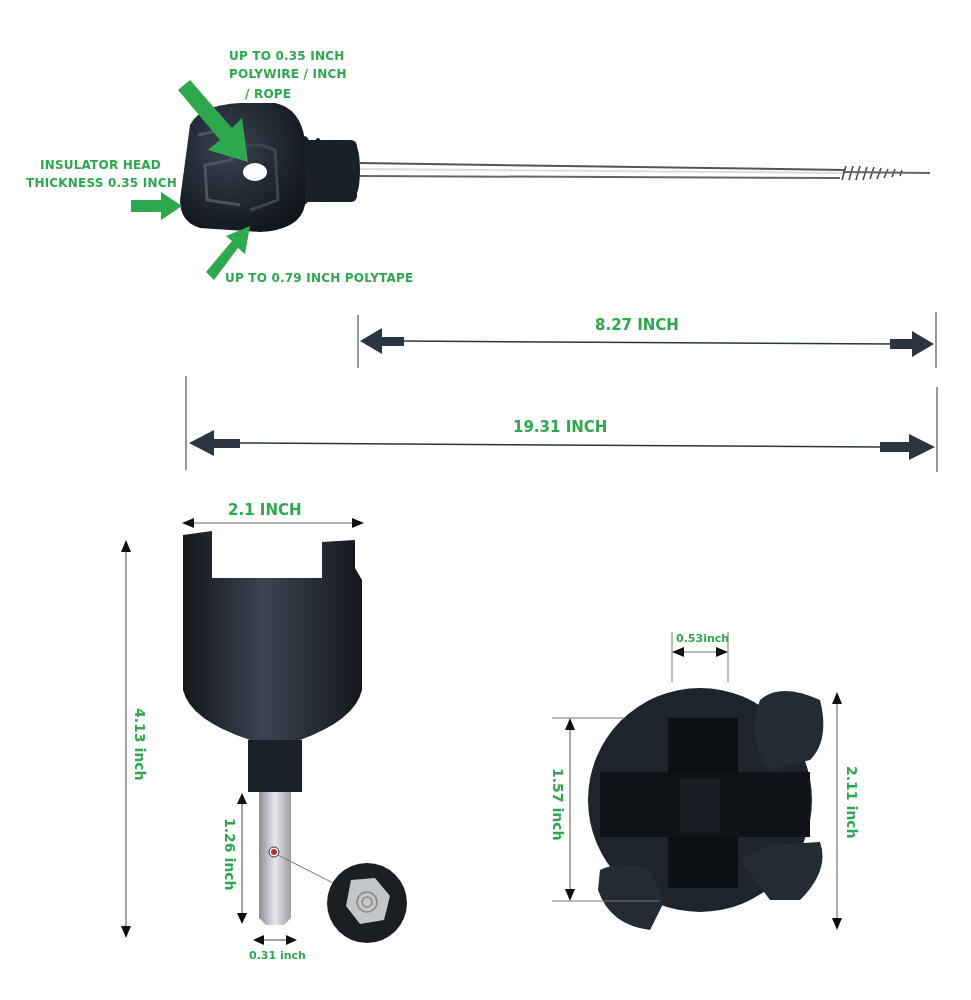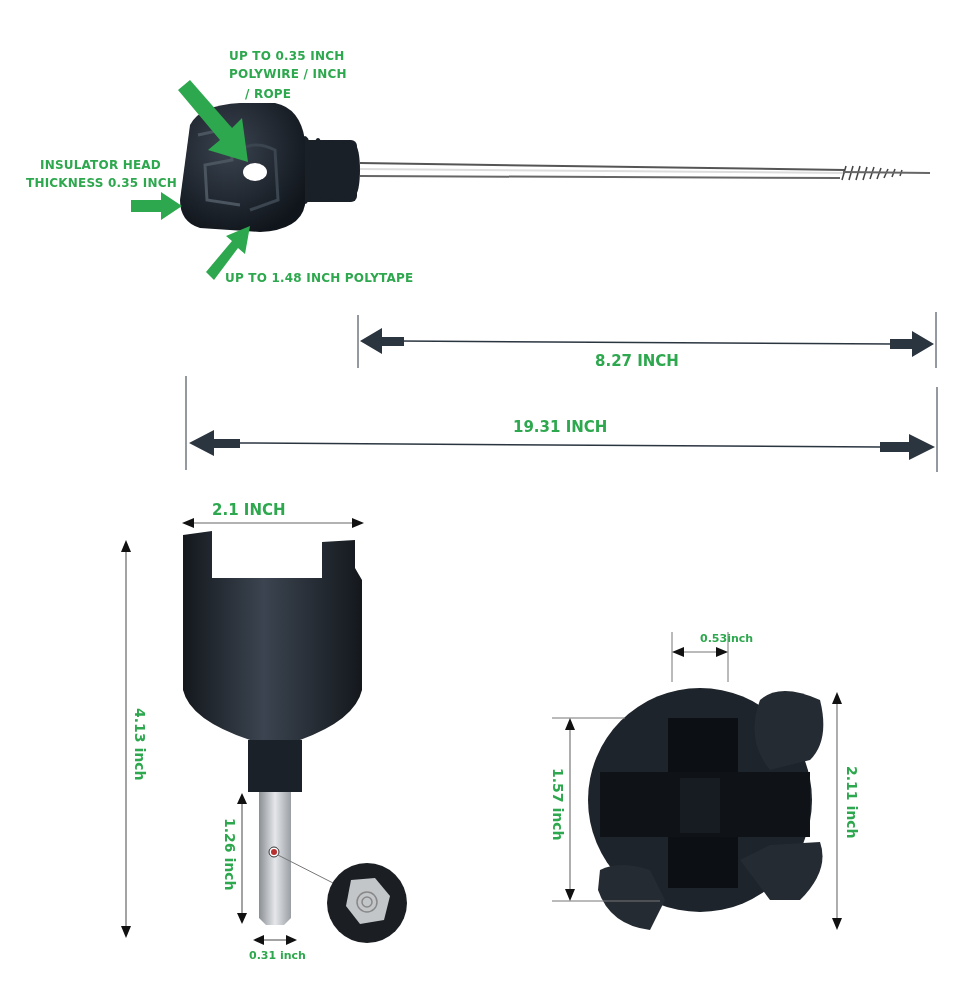--- a/index.html
+++ b/index.html
@@ -149,26 +149,26 @@
   </g>
 </svg>
 
 <div class="label caps" style="left:229px; top:48px;">UP TO 0.35 INCH</div>
 <div class="label caps" style="left:229px; top:66px;">POLYWIRE / INCH</div>
 <div class="label caps" style="left:229px; top:86px;margin-left:16px;">/ ROPE</div>
 
 <div class="label caps" style="left:40px; top:157px;">INSULATOR HEAD</div>
 <div class="label caps" style="left:26px; top:175px;">THICKNESS 0.35 INCH</div>
 
-<div class="label caps" style="left:225px; top:270px;">UP TO 1.48 INCH POLYTAPE</div>
+<div class="label caps" style="left:225px; top:270px;">UP TO 0.79 INCH POLYTAPE</div>
 
-<div class="label dim" style="left:595px; top:316px;margin-top:36px;">8.27 INCH</div>
+<div class="label dim" style="left:595px; top:316px;">8.27 INCH</div>
 <div class="label dim" style="left:513px; top:418px;">19.31 INCH</div>
 
-<div class="label dim" style="left:212px; top:501px;text-align:center;">2.1 INCH</div>
+<div class="label dim" style="left:228px; top:501px;text-align:center;">2.1 INCH</div>
 
 <div class="label vert" style="left:148px; top:708px;">4.13 inch</div>
 <div class="label vert" style="left:238px; top:818px;">1.26 inch</div>
 <div class="label small" style="left:249px; top:949px;">0.31 inch</div>
 
-<div class="label small" style="left:676px; top:632px;margin-left:24px;">0.53inch</div>
+<div class="label small" style="left:676px; top:632px;">0.53inch</div>
 <div class="label vert" style="left:566px; top:768px;">1.57 inch</div>
 <div class="label vert" style="left:860px; top:766px;">2.11 inch</div>
 
 </body></html>

